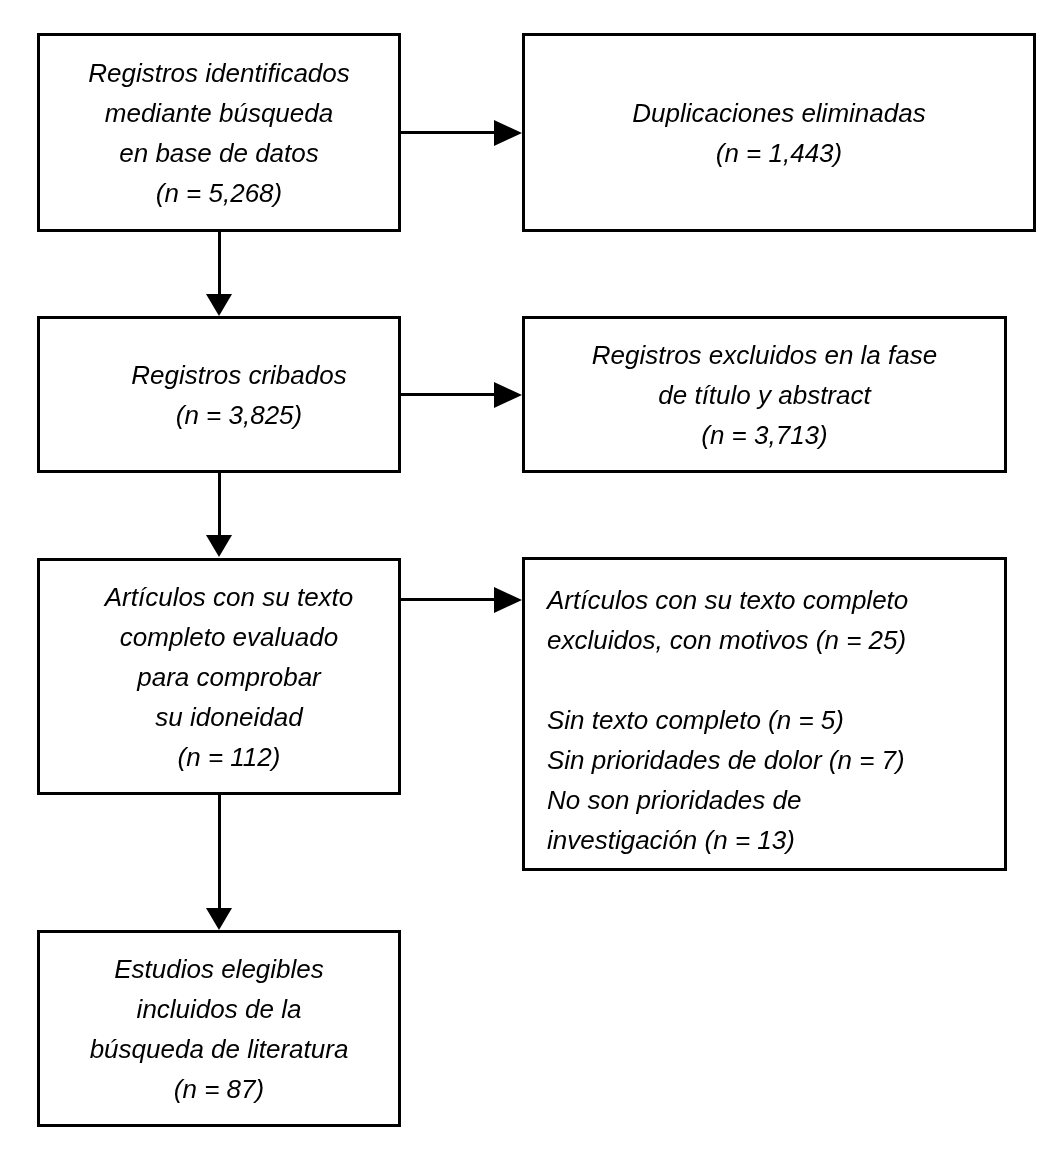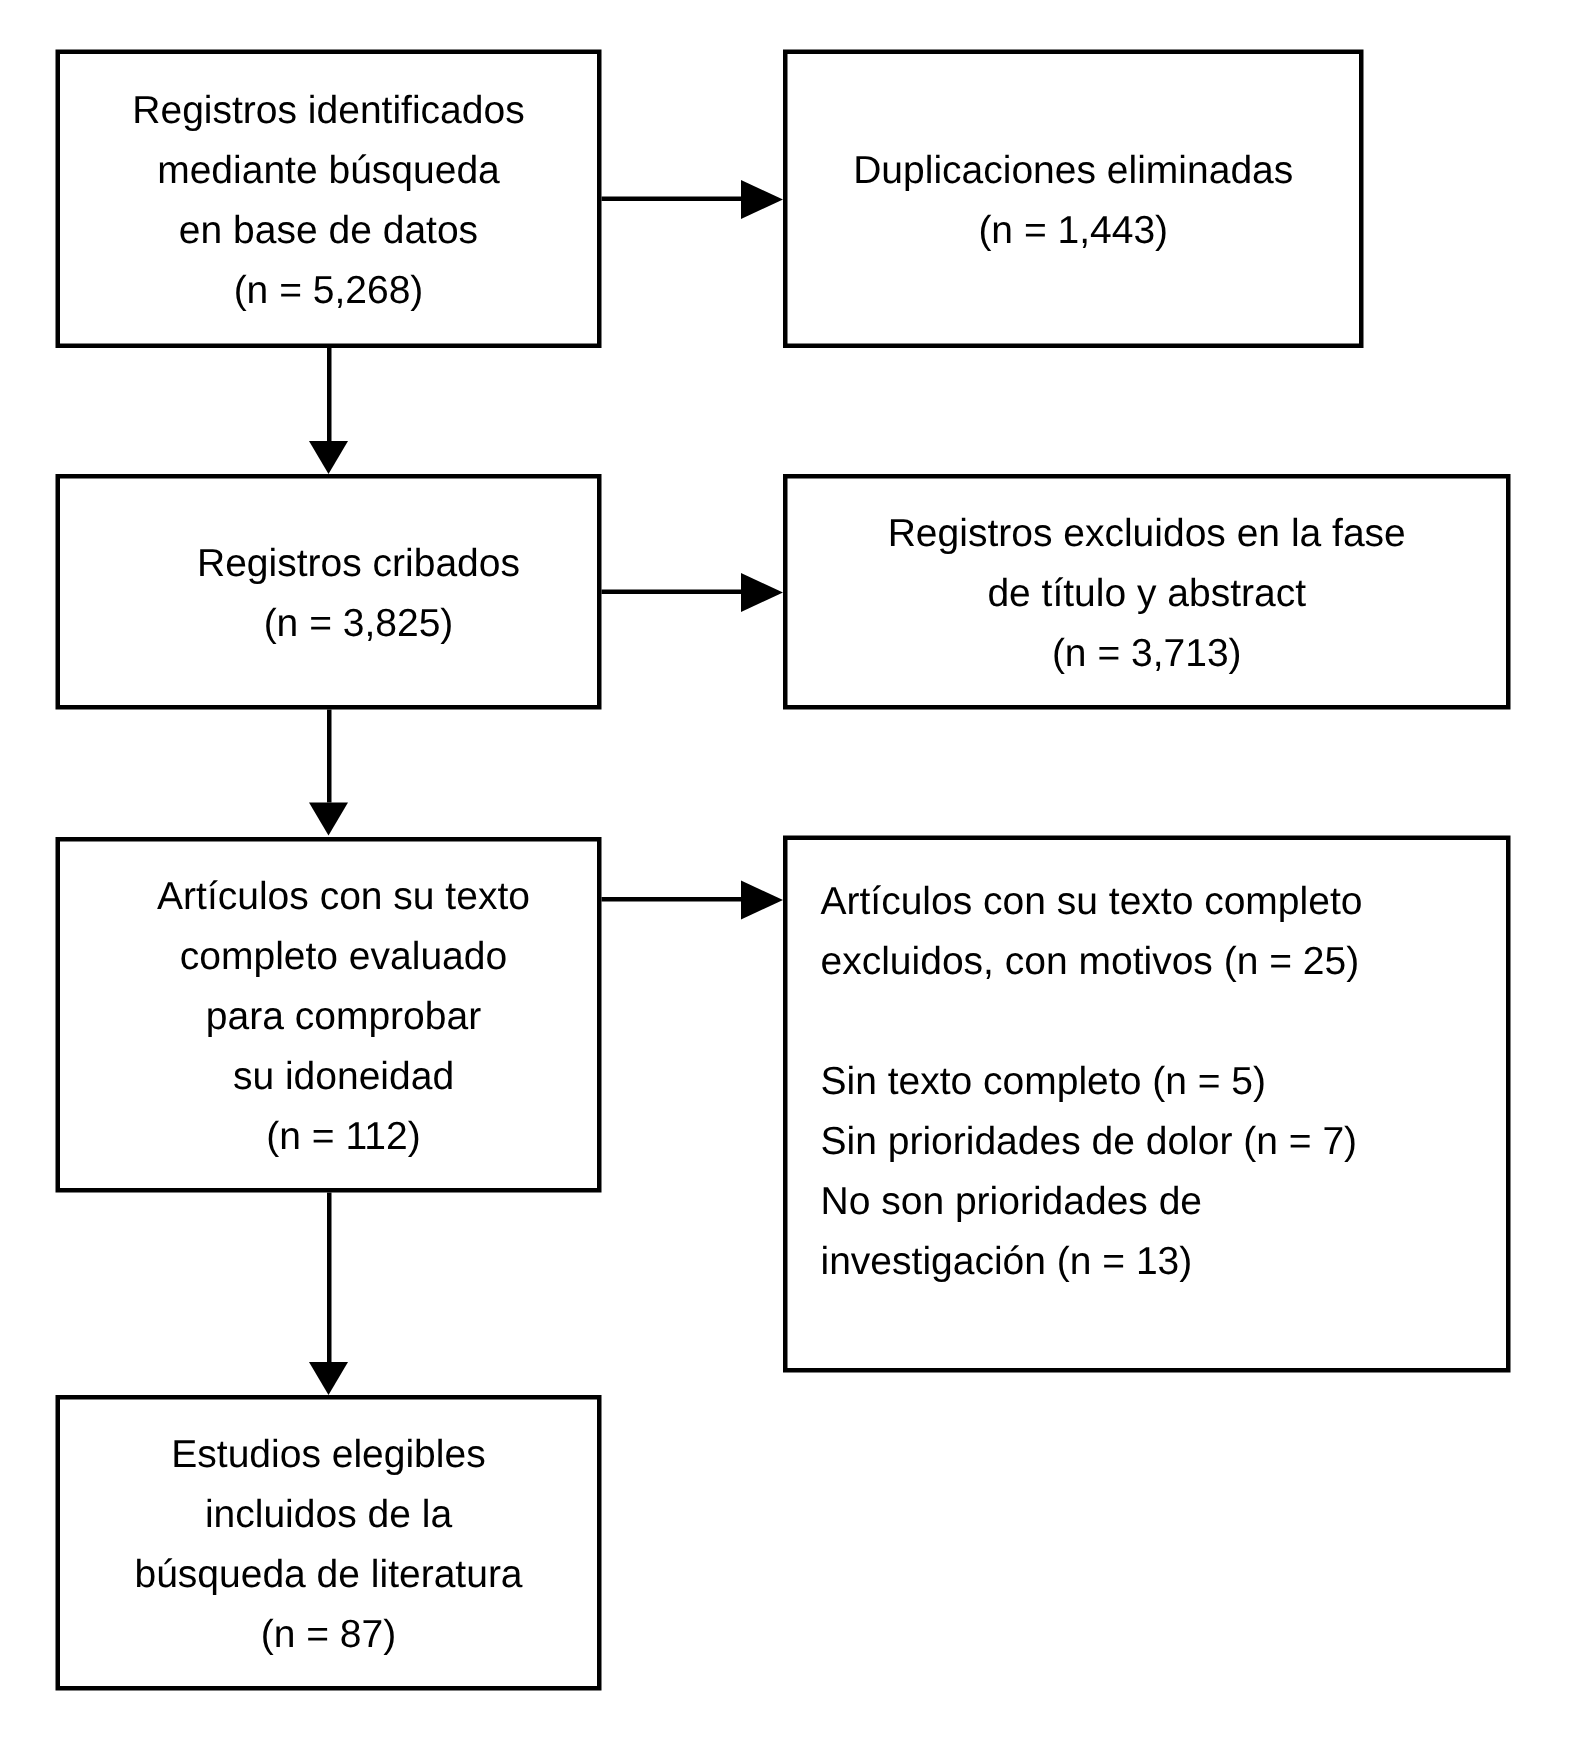--- a/index.html
+++ b/index.html
@@ -8,20 +8,21 @@
     background: #ffffff;
   }
   .canvas {
     position: relative;
     width: 1064px;
     height: 1158px;
     background: #ffffff;
     font-family: "Liberation Sans", sans-serif;
     color: #000000;
     overflow: hidden;
+    font-style: italic;
   }
   .box {
     position: absolute;
     box-sizing: border-box;
     border: 3px solid #000000;
     background: #ffffff;
   }
   .box.centered {
     display: flex;
     align-items: center;
@@ -69,21 +70,21 @@
 
 <div class="canvas">
 
   <div class="box centered" style="left:37px; top:33px; width:364px; height:199px;">
     <div class="box-text">Registros identificados
 mediante búsqueda
 en base de datos
 (n = 5,268)</div>
   </div>
 
-  <div class="box centered" style="left:522px; top:33px; width:387px; height:199px;">
+  <div class="box centered" style="left:522px; top:33px; width:514px; height:199px;">
     <div class="box-text">Duplicaciones eliminadas
 (n = 1,443)</div>
   </div>
 
   <div class="box centered" style="left:37px; top:316px; width:364px; height:157px;padding-left:40px;">
     <div class="box-text">Registros cribados
 (n = 3,825)</div>
   </div>
 
   <div class="box centered" style="left:522px; top:316px; width:485px; height:157px;">
@@ -93,21 +94,21 @@
   </div>
 
   <div class="box centered" style="left:37px; top:558px; width:364px; height:237px;padding-left:20px;">
     <div class="box-text">Artículos con su texto
 completo evaluado
 para comprobar
 su idoneidad
 (n = 112)</div>
   </div>
 
-  <div class="box lefttext" style="left:522px; top:557px; width:485px; height:358px;">
+  <div class="box lefttext" style="left:522px; top:557px; width:485px; height:314px;">
     <div class="box-text">Artículos con su texto completo
 excluidos, con motivos (n = 25)
 
 Sin texto completo (n = 5)
 Sin prioridades de dolor (n = 7)
 No son prioridades de
 investigación (n = 13)</div>
   </div>
 
   <div class="box centered" style="left:37px; top:930px; width:364px; height:197px;">

